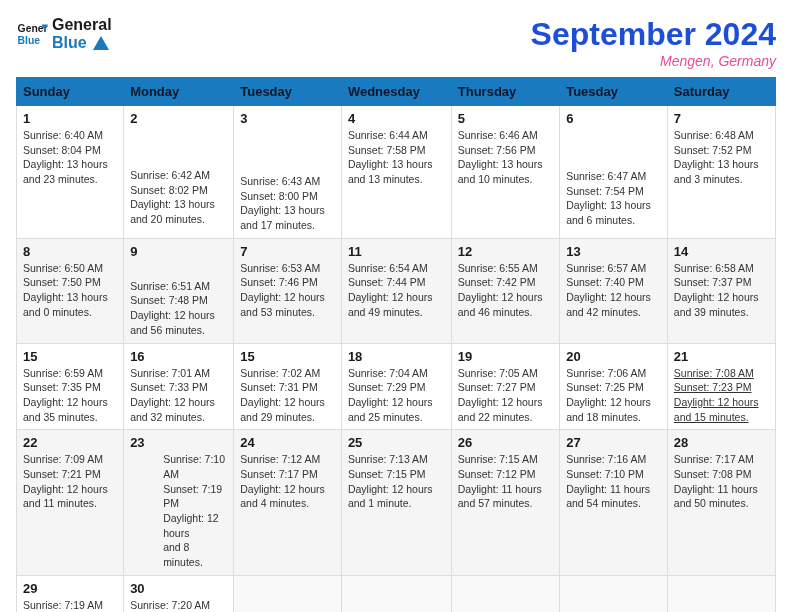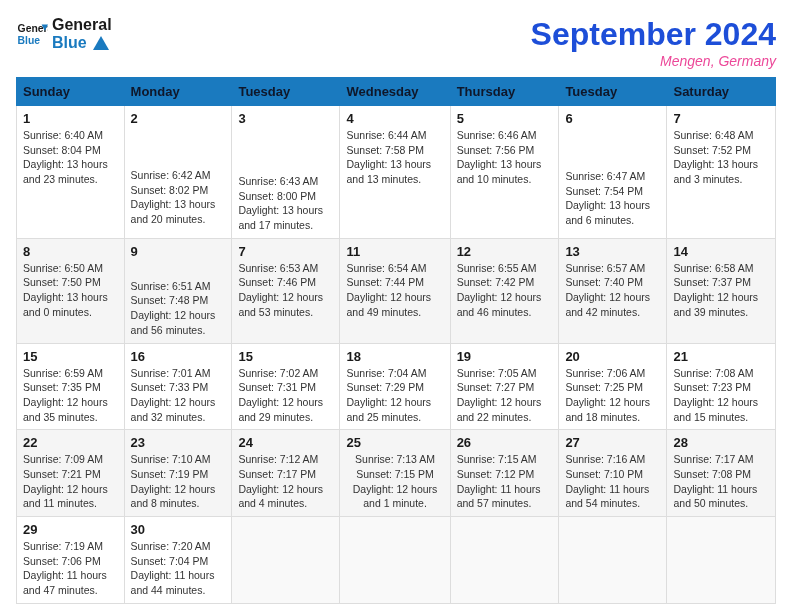--- a/index.html
+++ b/index.html
@@ -249,51 +249,51 @@
         </td>
         <td>
           <span class="day-num">20</span>
           <div class="day-info" style="white-space: pre-line;">Sunrise: 7:06 AM
 Sunset: 7:25 PM
 Daylight: 12 hours
 and 18 minutes.</div>
         </td>
         <td>
           <span class="day-num">21</span>
-          <div class="day-info" style="white-space: pre-line;">Sunrise: 7:08 AM
+          <div class="day-info" style="white-space: pre-line; text-decoration: underline;">Sunrise: 7:08 AM
 Sunset: 7:23 PM
 Daylight: 12 hours
 and 15 minutes.</div>
         </td>
       </tr>
       <tr>
         <td>
           <span class="day-num">22</span>
           <div class="day-info" style="white-space: pre-line;">Sunrise: 7:09 AM
 Sunset: 7:21 PM
 Daylight: 12 hours
 and 11 minutes.</div>
         </td>
         <td>
           <span class="day-num">23</span>
-          <div class="day-info" style="white-space: pre-line;">Sunrise: 7:10 AM
+          <div class="day-info" style="white-space: pre-line; margin-left: 33px;">Sunrise: 7:10 AM
 Sunset: 7:19 PM
 Daylight: 12 hours
 and 8 minutes.</div>
         </td>
         <td>
           <span class="day-num">24</span>
           <div class="day-info" style="white-space: pre-line;">Sunrise: 7:12 AM
 Sunset: 7:17 PM
 Daylight: 12 hours
 and 4 minutes.</div>
         </td>
         <td>
           <span class="day-num">25</span>
-          <div class="day-info" style="white-space: pre-line; text-align: center;">Sunrise: 7:13 AM
+          <div class="day-info" style="white-space: pre-line;">Sunrise: 7:13 AM
 Sunset: 7:15 PM
 Daylight: 12 hours
 and 1 minute.</div>
         </td>
         <td>
           <span class="day-num">26</span>
           <div class="day-info" style="white-space: pre-line;">Sunrise: 7:15 AM
 Sunset: 7:12 PM
 Daylight: 11 hours
 and 57 minutes.</div>

